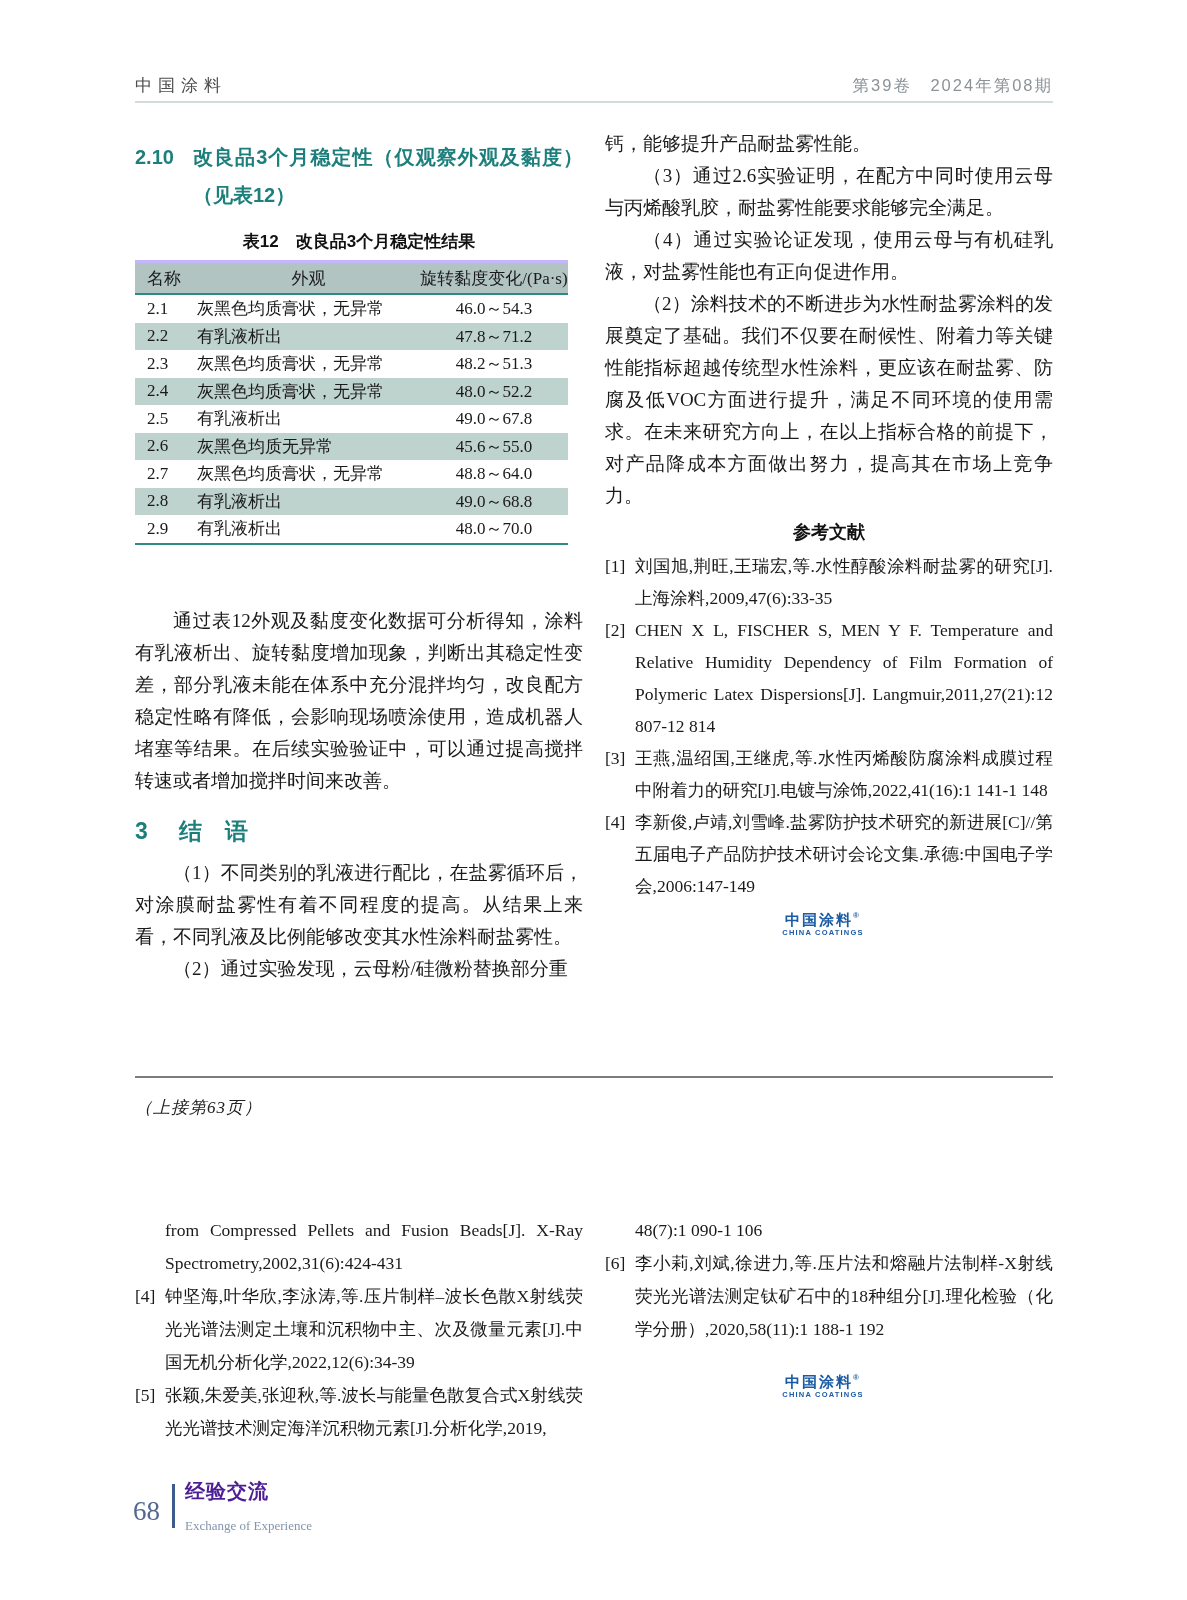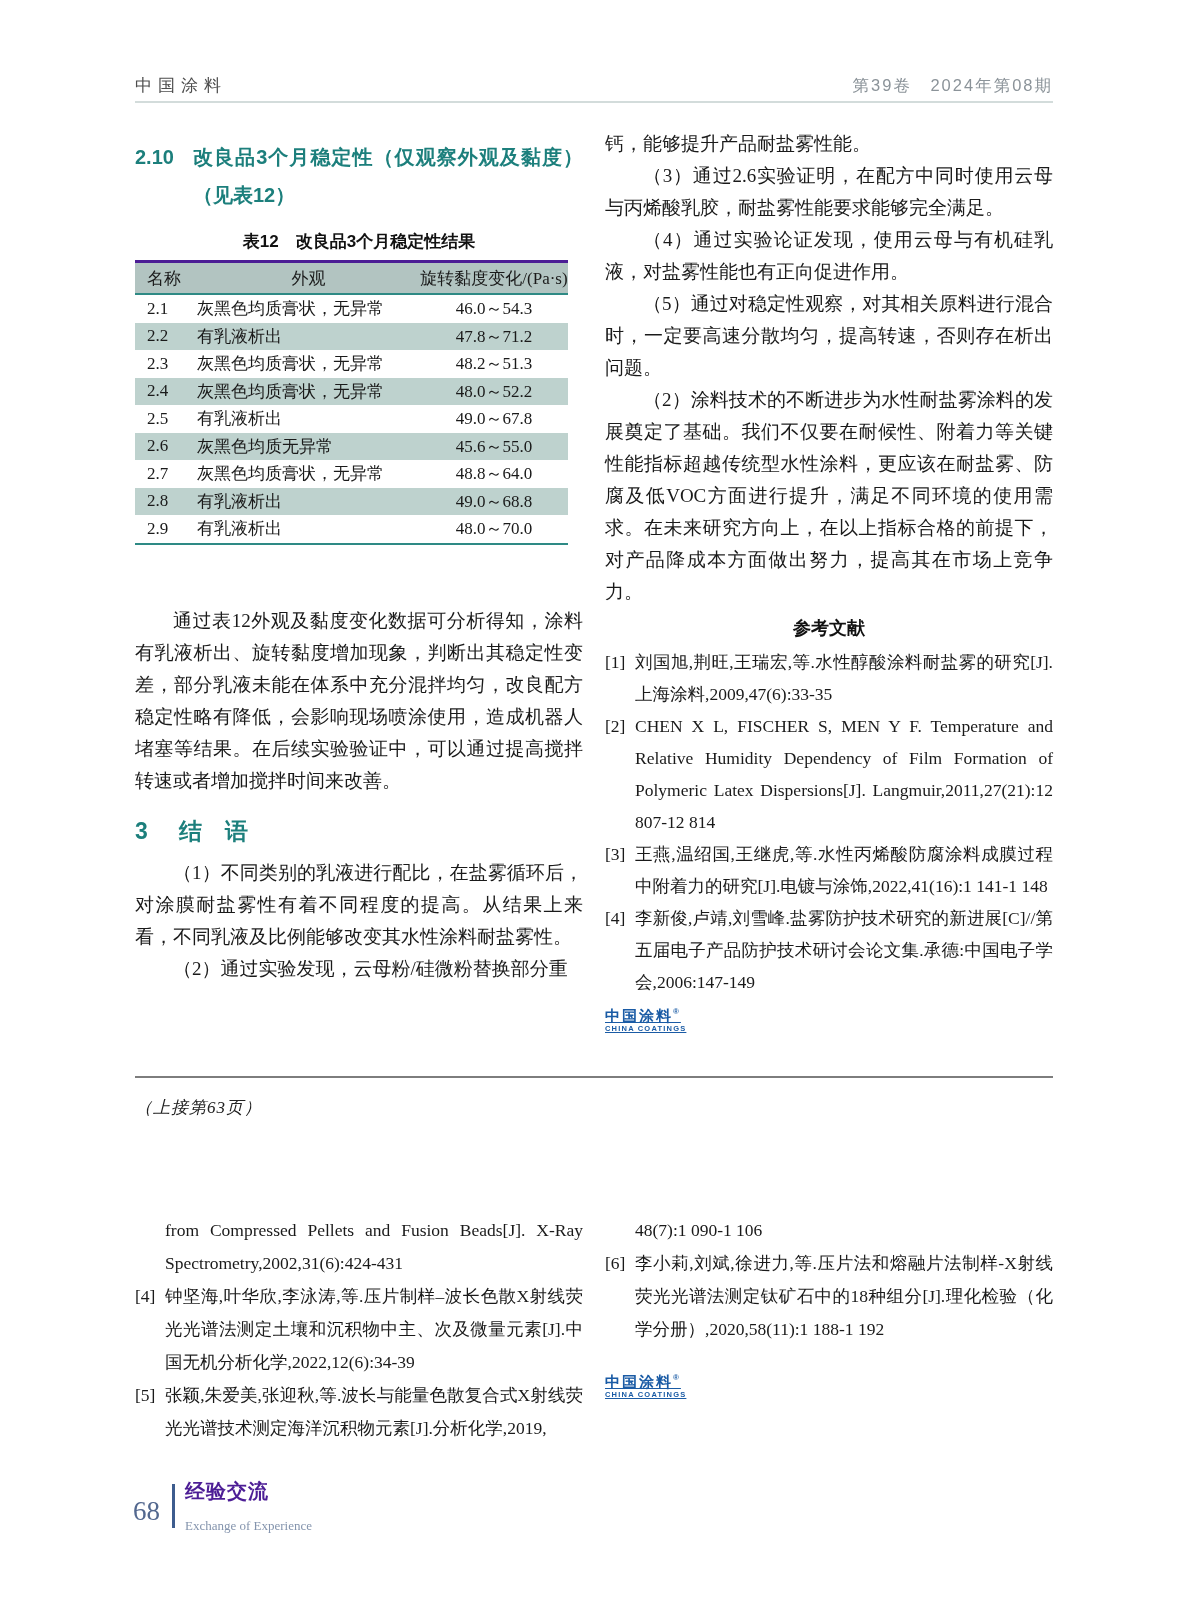--- a/index.html
+++ b/index.html
@@ -46,21 +46,21 @@
   
   .tbl-caption-zh{
     margin-top:14px;text-align:center;
     font-family:"Liberation Sans","DejaVu Sans",sans-serif;
     font-weight:bold;font-size:17px;line-height:27px;color:#111;
   }
   .tbl-caption-en{
     text-align:center;font-weight:bold;font-size:17px;line-height:27px;color:#111;
   }
   
-  .tbl{width:433px;margin-top:5px;border-top:3px solid #4c1d95;border-bottom:2px solid #2e8a85;font-size:17px;}
+  .tbl{width:433px;margin-top:5px;border-top:3px solid #c4b5fd;border-bottom:2px solid #2e8a85;font-size:17px;}
   .tbl-row{display:flex;align-items:center;height:27.5px;}
   .tbl-head{
     height:30px;background:#b2c4c1;border-bottom:2px solid #2e8a85;
   }
   .tbl-row.shade{background:#bed2ce;}
   .tbl .c1{width:62px;padding-left:12px;box-sizing:border-box;}
   .tbl .c2{width:223px;}
   .tbl .c3{flex:1;text-align:center;}
   .tbl-head .c2{text-align:center;}
   .tbl-head .c3{text-align:center;}
@@ -77,23 +77,23 @@
     font-family:"Liberation Sans","DejaVu Sans",sans-serif;
     font-weight:bold;font-size:18px;color:#111;
   }
   .ref{
     position:relative;padding-left:30px;
     font-size:17.5px;line-height:32px;text-align:justify;color:#1a1a1a;
   }
   .ref .ref-label{position:absolute;left:0;top:0;}
   
   .logo{
-    text-align:left;margin-top:10px;margin-right:12px;
-    font-family:"Liberation Sans","DejaVu Sans",sans-serif;
-    color:#1a5ba5;line-height:1.1;text-decoration:underline;
+    text-align:center;margin-top:10px;margin-right:12px;
+    font-family:"Liberation Sans","DejaVu Sans",sans-serif;
+    color:#1a5ba5;line-height:1.1;
   }
   .logo .logo-zh{font-size:15px;font-weight:bold;letter-spacing:2px;}
   .logo .logo-reg{font-size:8px;vertical-align:top;}
   .logo .logo-en{font-size:7.5px;font-weight:bold;letter-spacing:1.2px;}
   
   .section-divider{
     position:absolute;top:1076px;left:135px;width:918px;height:2px;background:#7d7d7d;
   }
   .continued-note{
     position:absolute;top:1096px;left:135px;
@@ -204,21 +204,20 @@
       </h2>
 
       <p class="body-para">（1）不同类别的乳液进行配比，在盐雾循环后，对涂膜耐盐雾性有着不同程度的提高。从结果上来看，不同乳液及比例能够改变其水性涂料耐盐雾性。</p>
       <p class="body-para">（2）通过实验发现，云母粉/硅微粉替换部分重</p>
     </section>
 
     <section class="col">
       <p class="body-para no-indent">钙，能够提升产品耐盐雾性能。</p>
       <p class="body-para">（3）通过2.6实验证明，在配方中同时使用云母与丙烯酸乳胶，耐盐雾性能要求能够完全满足。</p>
       <p class="body-para">（4）通过实验论证发现，使用云母与有机硅乳液，对盐雾性能也有正向促进作用。</p>
-      <p class="body-para">（5）通过对稳定性观察，对其相关原料进行混合时，一定要高速分散均匀，提高转速，否则存在析出问题。</p>
       <p class="body-para">（2）涂料技术的不断进步为水性耐盐雾涂料的发展奠定了基础。我们不仅要在耐候性、附着力等关键性能指标超越传统型水性涂料，更应该在耐盐雾、防腐及低VOC方面进行提升，满足不同环境的使用需求。在未来研究方向上，在以上指标合格的前提下，对产品降成本方面做出努力，提高其在市场上竞争力。</p>
 
       <h3 class="ref-heading">参考文献</h3>
 
       <div class="ref">
         <span class="ref-label">[1]</span>
         <span>刘国旭,荆旺,王瑞宏,等.水性醇酸涂料耐盐雾的研究[J].上海涂料,2009,47(6):33-35</span>
       </div>
       <div class="ref">
         <span class="ref-label">[2]</span>

